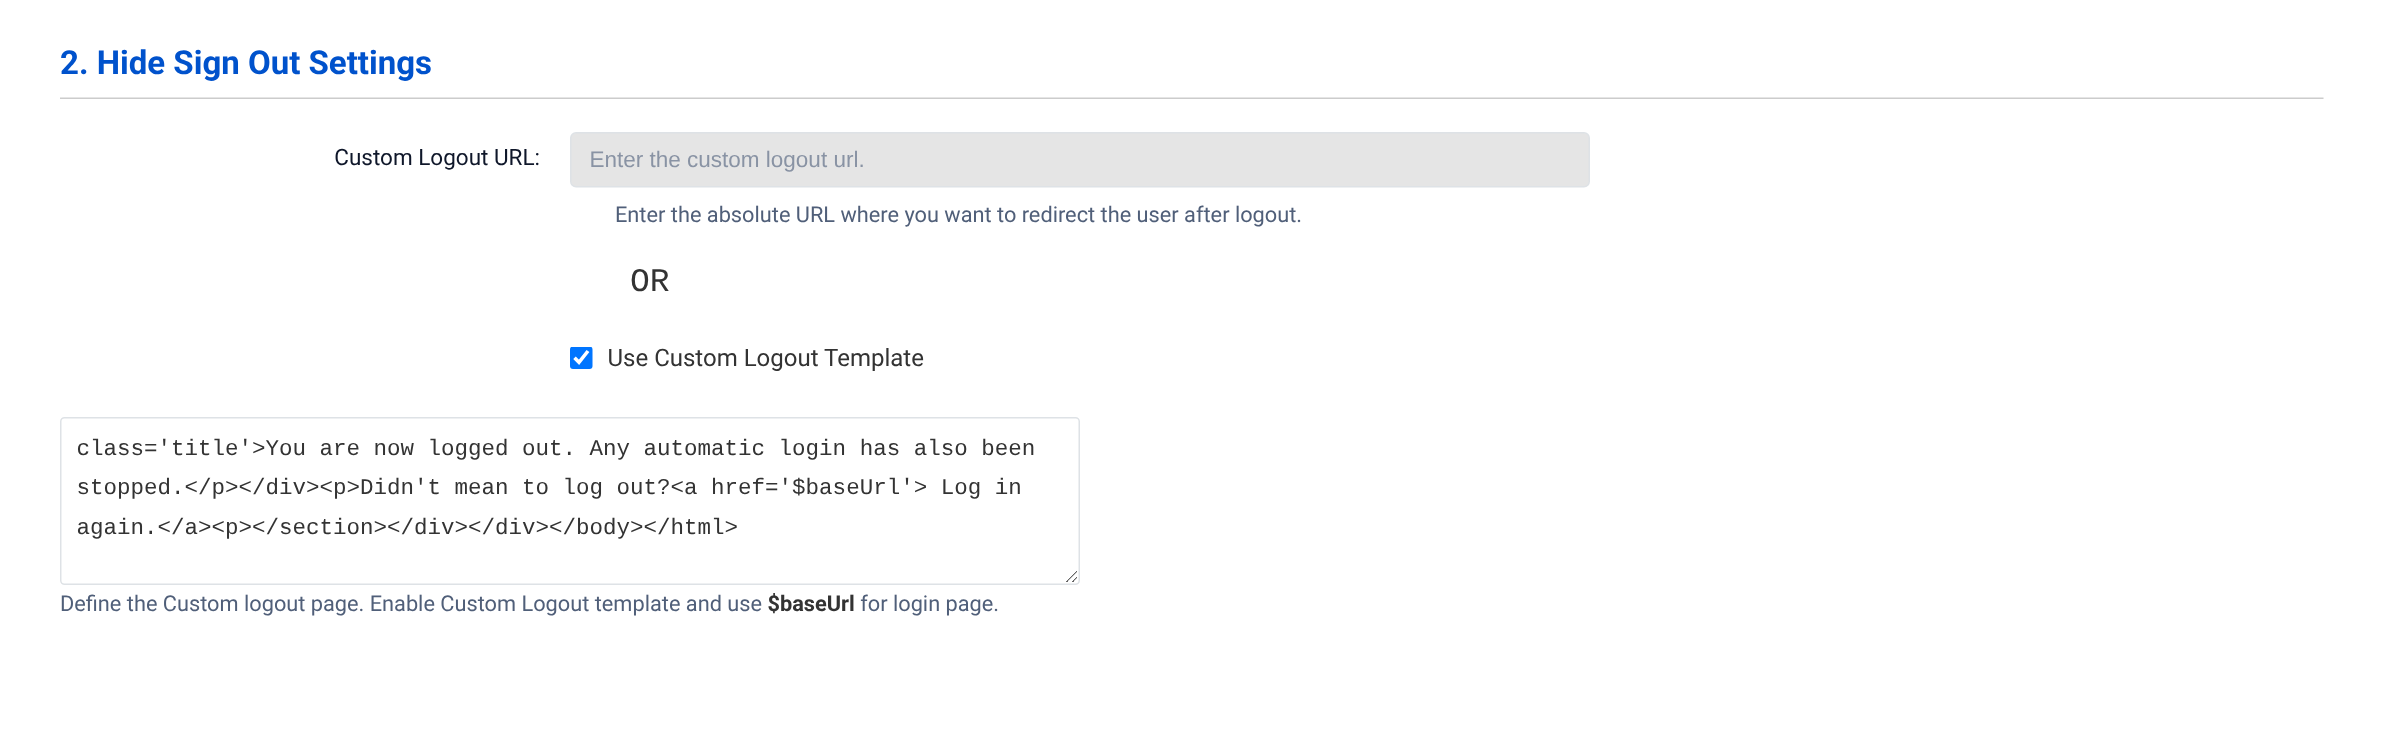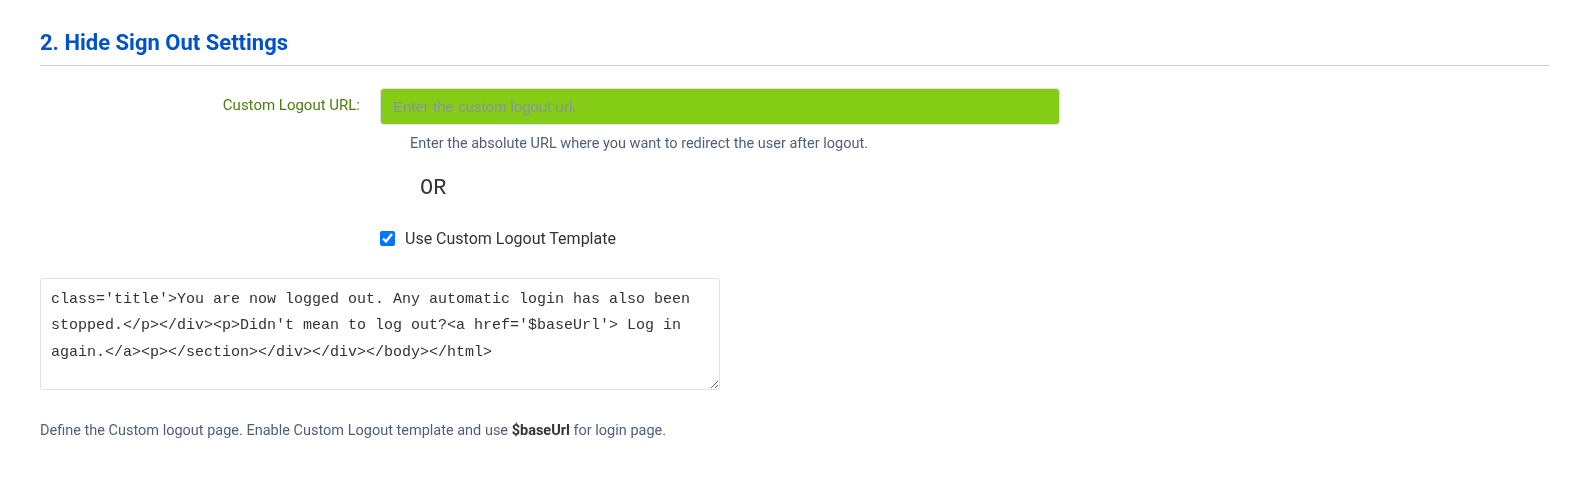--- a/index.html
+++ b/index.html
@@ -24,34 +24,34 @@
     .form-row {
       display: flex;
       align-items: flex-start;
       margin-bottom: 8px;
     }
     .label-col {
       width: 340px;
       text-align: right;
       padding-right: 20px;
       padding-top: 8px;
-      color: #4d7c0f;
+      color: #0f172a;
       font-size: 15px;
     }
     .input-col {
       flex: 1;
       max-width: 680px;
     }
     .text-input {
       width: 100%;
       padding: 9px 12px;
       font-size: 15px;
       border: 1px solid #dee2e6;
       border-radius: 4px;
-      background: #84cc16;
+      background: #e5e5e5;
       color: #333;
     }
     .text-input::placeholder {
       color: #8993a4;
     }
     .help-text {
       color: #505f79;
       font-size: 14.5px;
       margin-top: 10px;
       margin-left: 30px;
@@ -86,21 +86,20 @@
       line-height: 1.75;
       border: 1px solid #dee2e6;
       border-radius: 3px;
       resize: both;
       overflow-y: scroll;
       color: #333;
     }
     .help-text-bottom {
       color: #505f79;
       font-size: 14.5px;
-      margin-top: 28px;
     }
     .help-text-bottom b {
       color: #333;
       font-weight: 700;
     }
   </style>
 </head>
 <body>
 
 <h2 class="section-header">2. Hide Sign Out Settings</h2>

